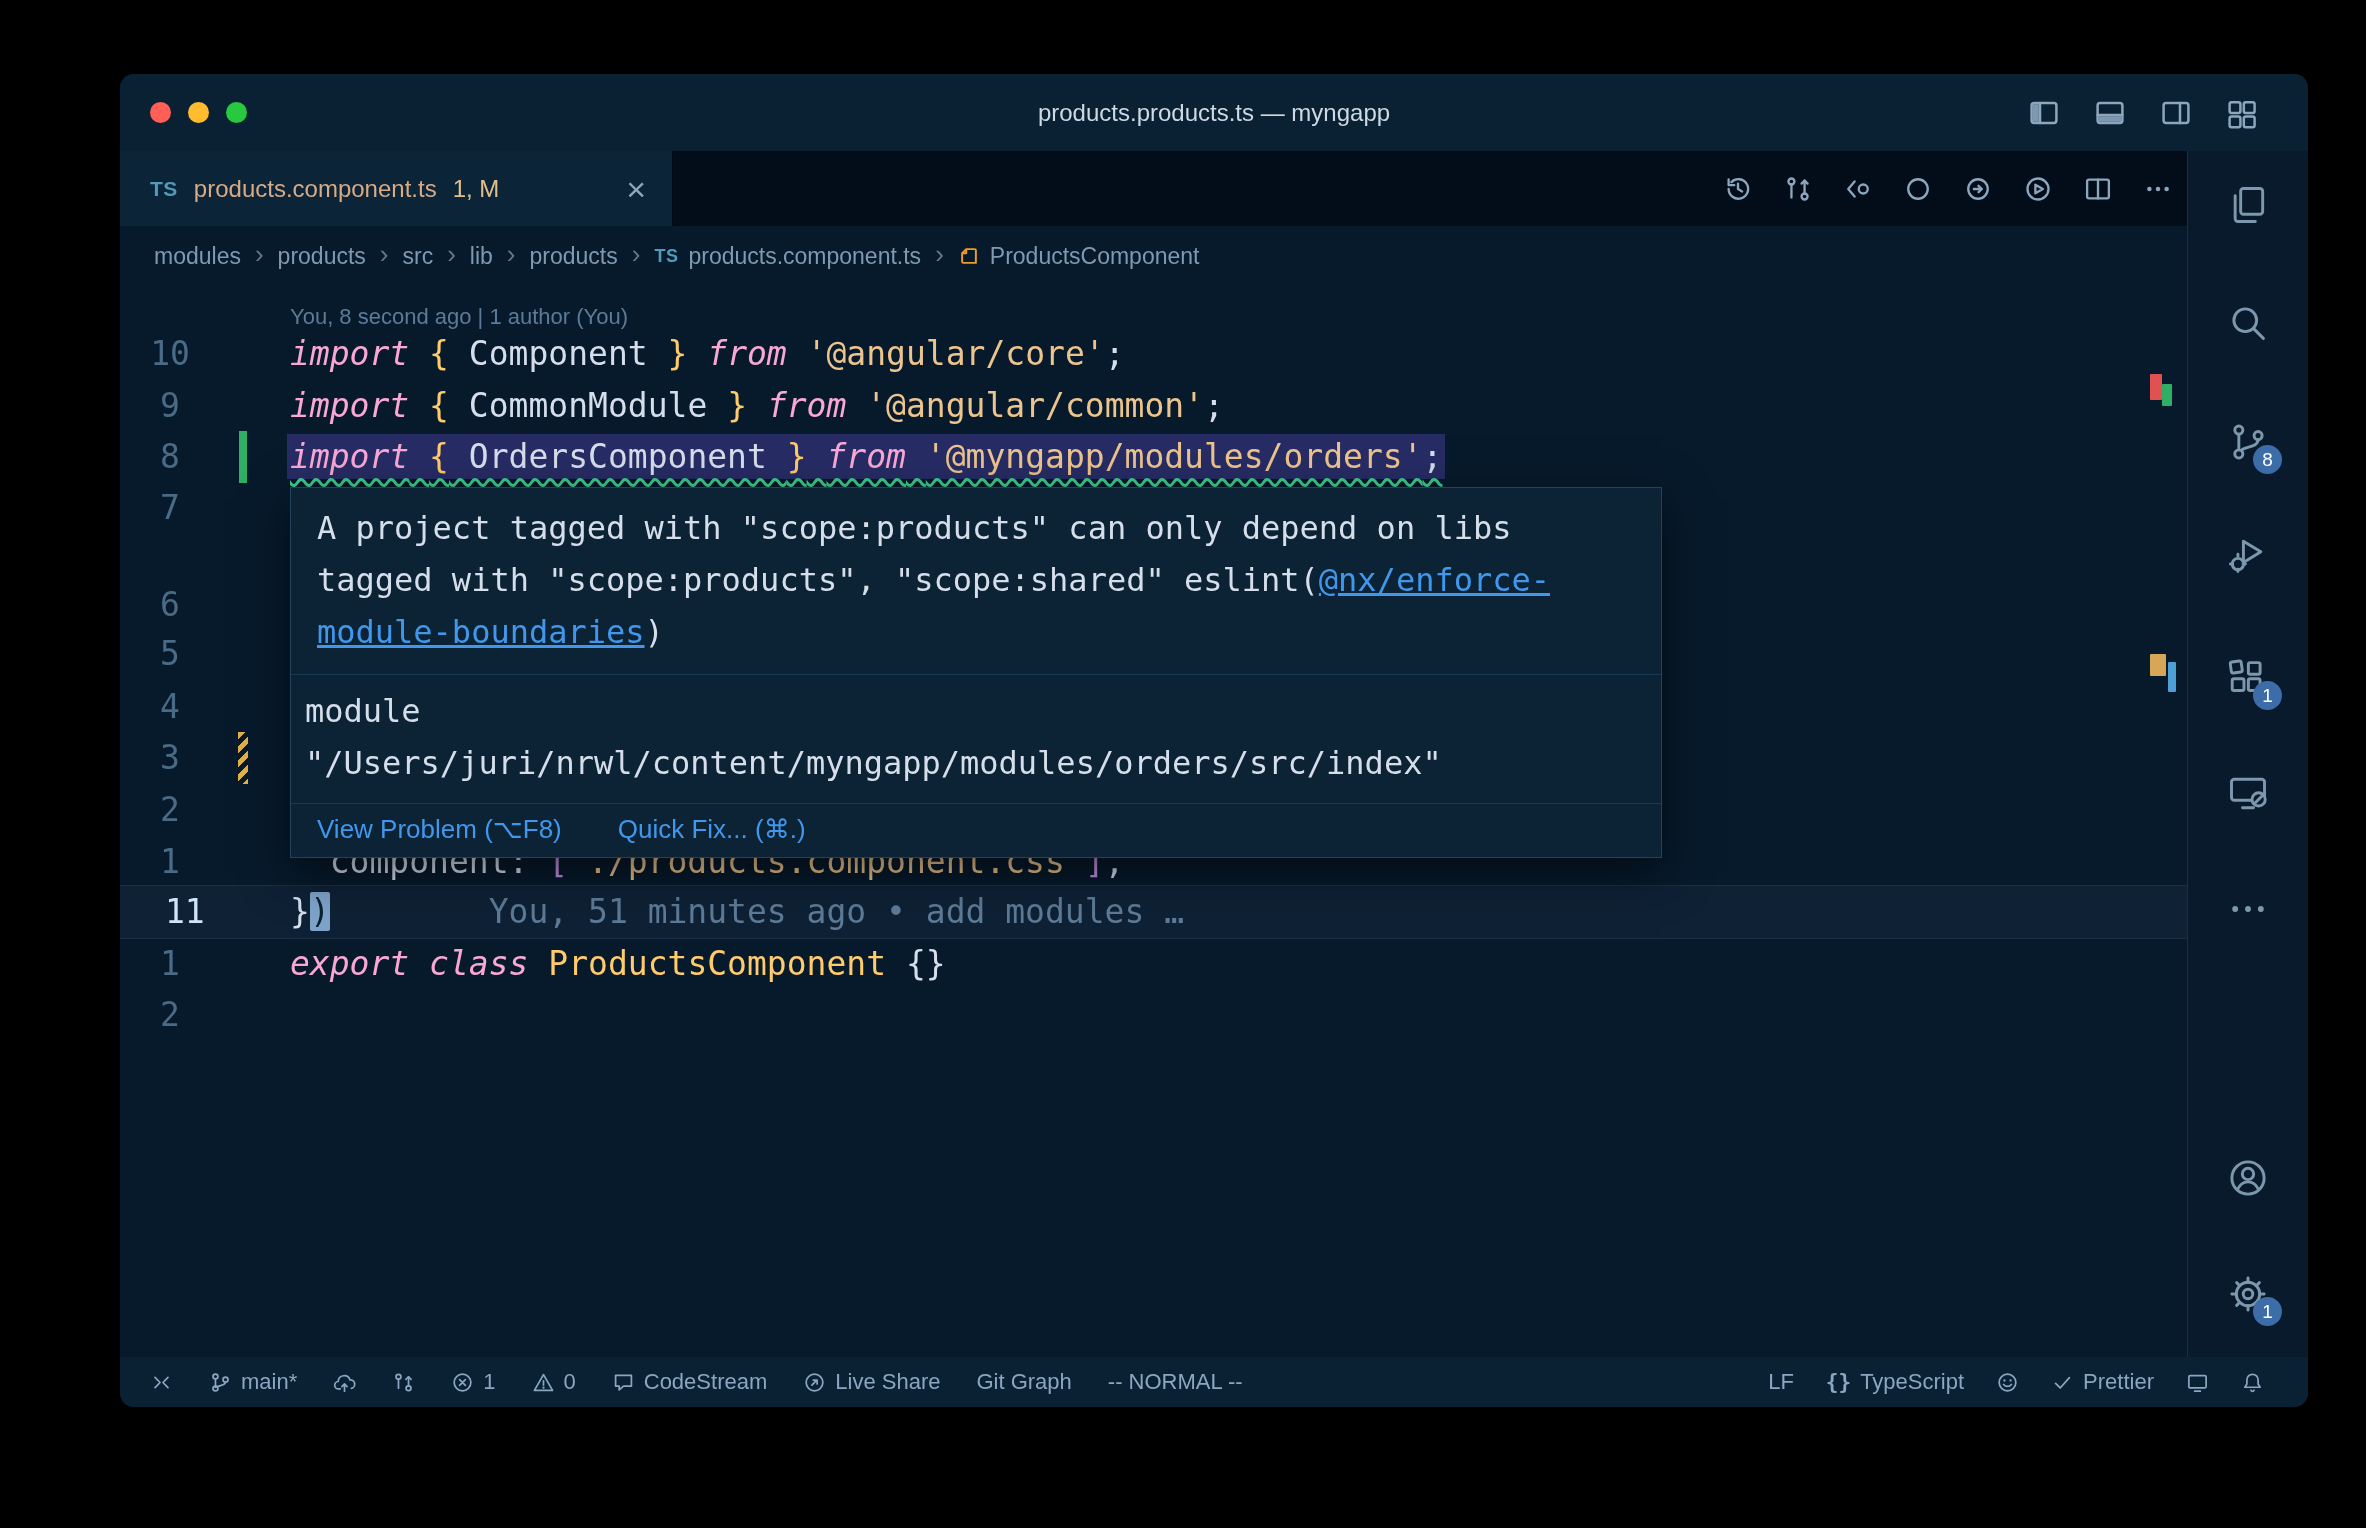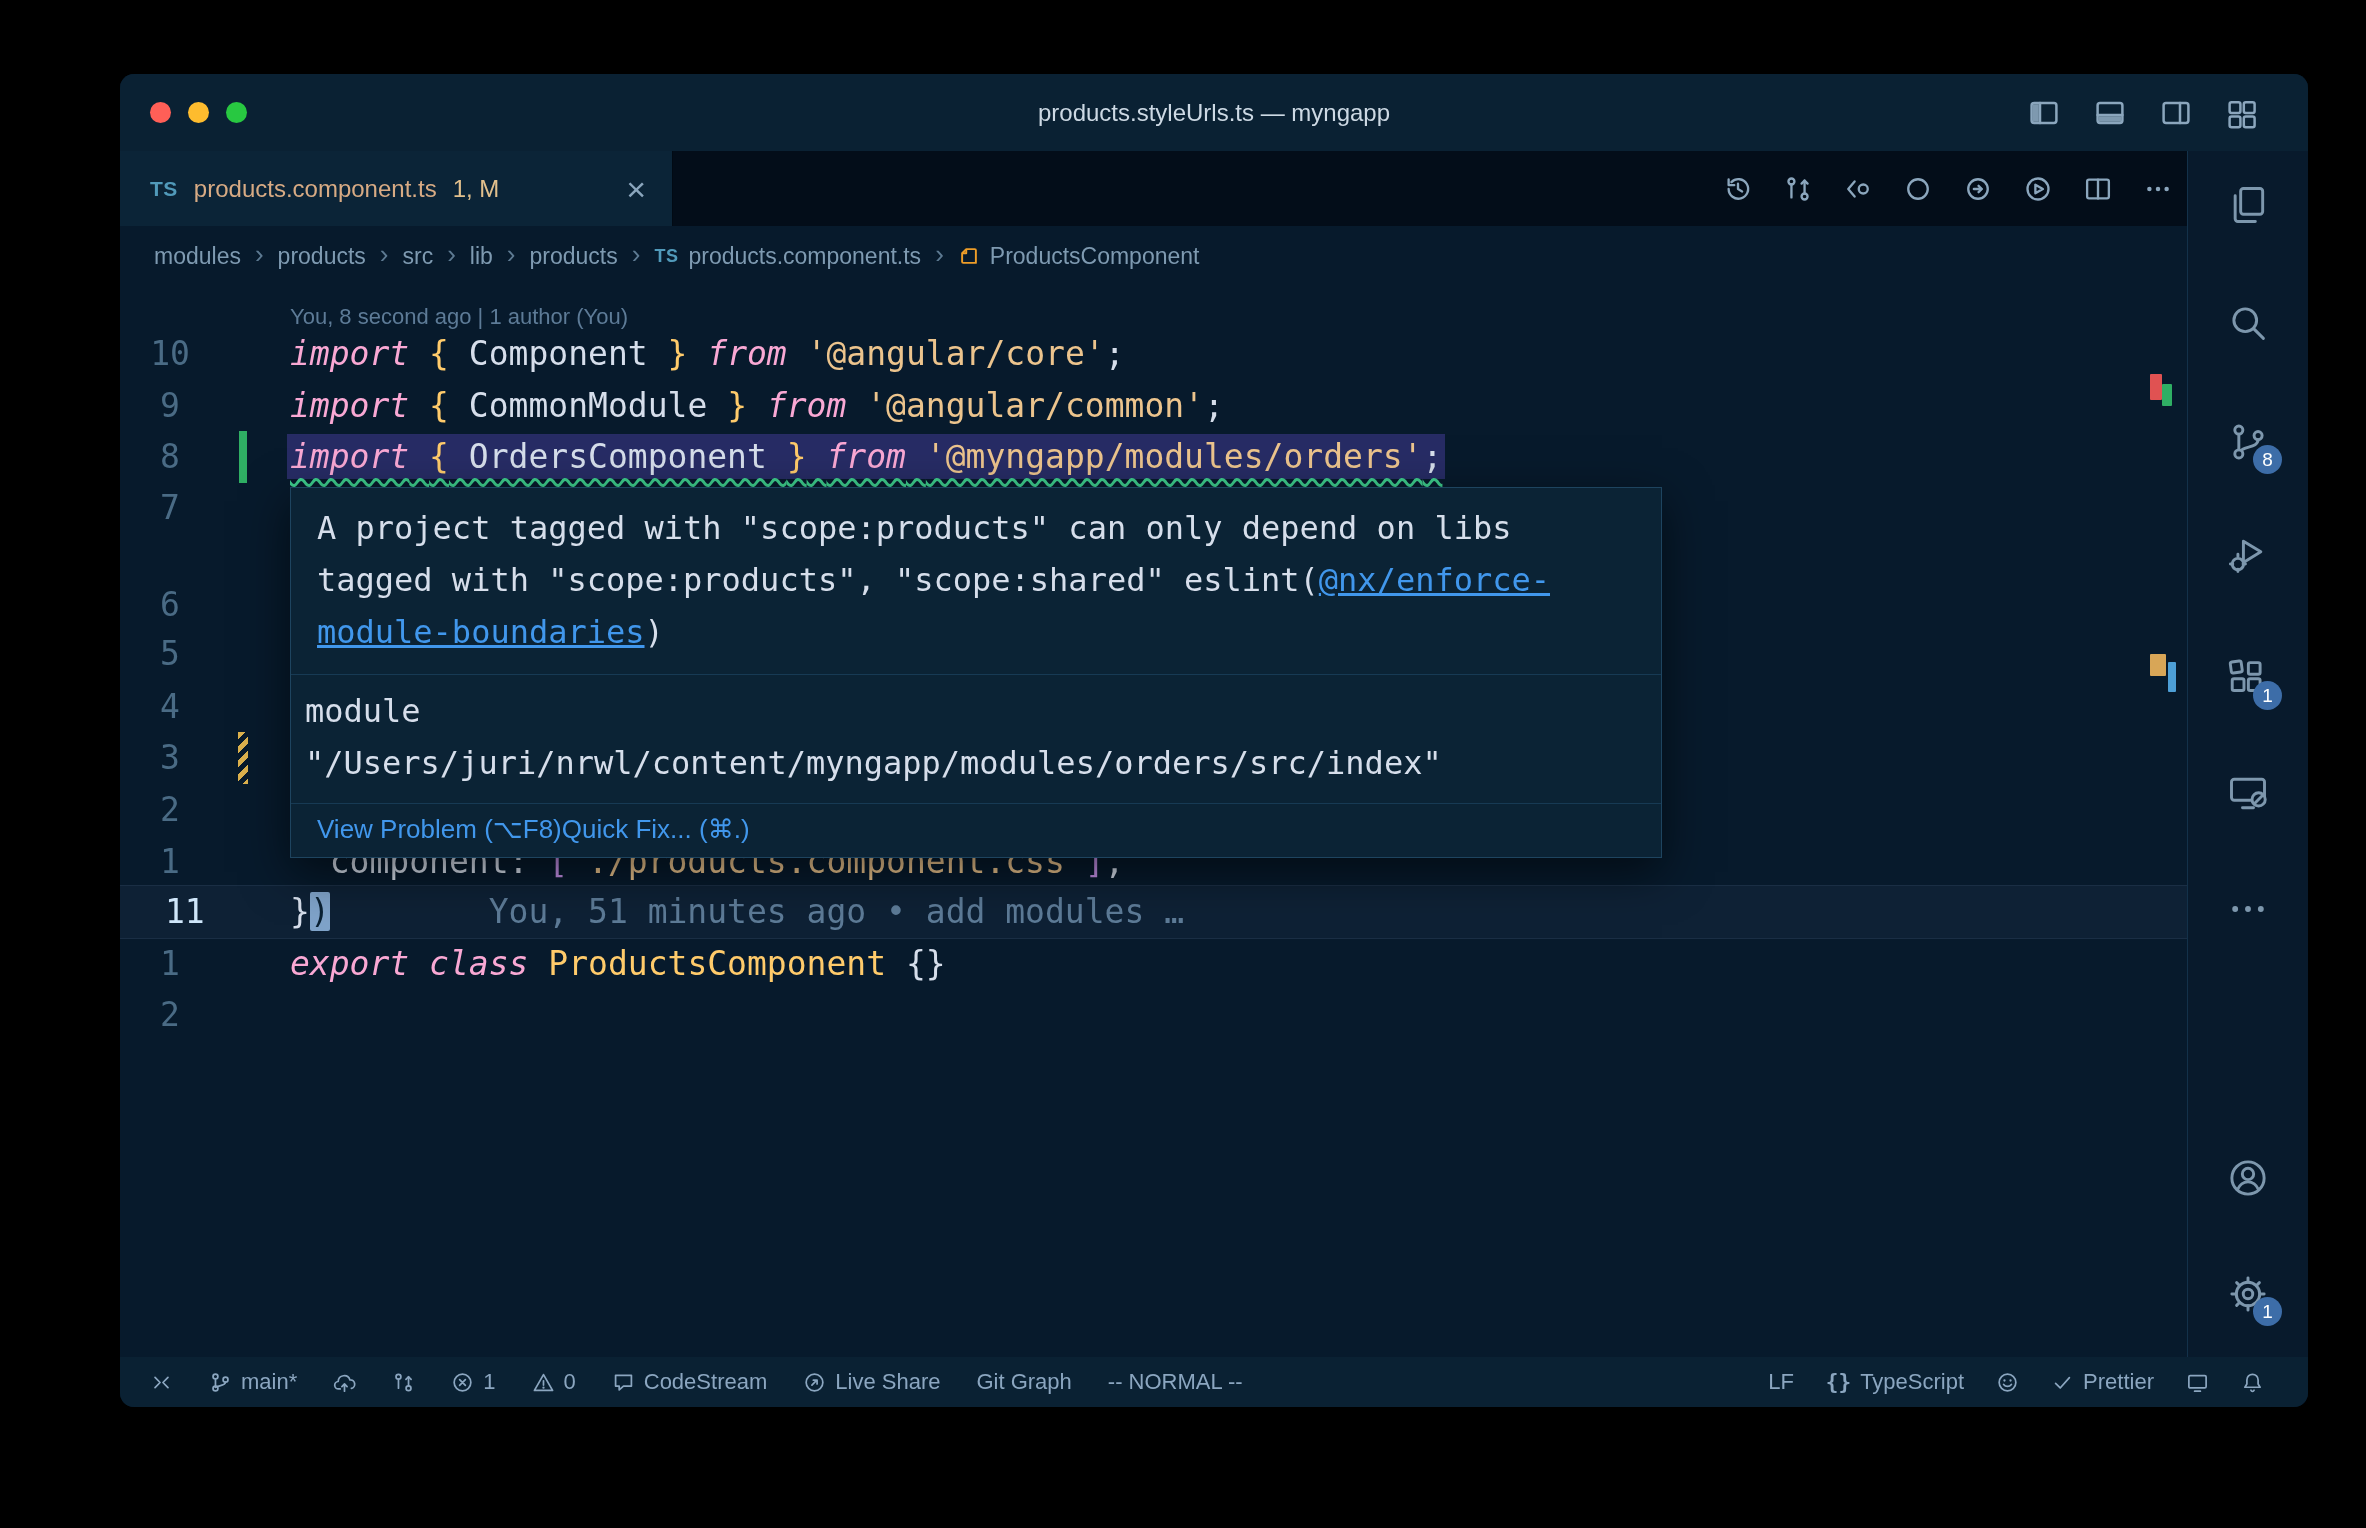--- a/index.html
+++ b/index.html
@@ -54,40 +54,40 @@
   .gutter-mark{position:absolute;width:8px;height:52px}
   .gutter-mark.added{left:119px;background:#2faf64}
   .gutter-mark.modified{left:118px;width:10px;background:repeating-linear-gradient(135deg,#dcb14d 0 5px,rgba(0,0,0,0) 5px 10px)}
   .current-line{position:absolute;left:0;width:2067px;height:54px;background:rgba(140,170,210,.055);border-top:1px solid rgba(140,170,210,.10);border-bottom:1px solid rgba(140,170,210,.10)}
   .ruler-mark{position:absolute;z-index:6;border-radius:1px}
   
   .hover-popup{position:absolute;left:170px;top:201px;width:1372px;background:#0b2335;border:1px solid #1e445f;box-shadow:0 14px 44px rgba(0,0,0,.55);z-index:20;font-family:"DejaVu Sans Mono",monospace}
   .hover-msg{padding:14px 26px 16px;font-size:32px;line-height:52px;color:#d6deeb;border-bottom:1px solid #173a54;overflow-wrap:break-word}
   .hover-module{padding:10px 14px 14px;font-size:32px;line-height:52px;color:#d6deeb;border-bottom:1px solid #173a54}
   .hover-link{color:#4197ec;text-decoration:underline;cursor:pointer}
-  .hover-actions{display:flex;padding:10px 26px 12px;font-family:"Liberation Sans",sans-serif;font-size:26px}
+  .hover-actions{display:flex;gap:56px;padding:10px 26px 12px;font-family:"Liberation Sans",sans-serif;font-size:26px}
   .hover-actions a{color:#4197ec;text-decoration:none;cursor:pointer}
   
   .statusbar{position:absolute;left:0;right:0;bottom:0;height:50px;background:#0a2133;display:flex;align-items:center;color:#8ba6c0;font-size:22px;padding:0 44px 0 30px}
   .sb-left{display:flex;gap:36px;align-items:center}
   .sb-right{margin-left:auto;display:flex;gap:32px;align-items:center}
   .sb-item{display:flex;align-items:center;gap:9px;white-space:nowrap;cursor:pointer}
   .braces-glyph{font-family:"DejaVu Sans Mono",monospace;font-weight:700;font-size:21px}
 </style>
 </head>
 <body>
 
 <div class="window">
   <div class="titlebar">
     <div class="traffic">
       <span class="light red"></span>
       <span class="light yellow"></span>
       <span class="light green"></span>
     </div>
-    <div class="window-title">products.styleUrls.ts — myngapp</div>
+    <div class="window-title">products.products.ts — myngapp</div>
     <div class="titlebar-icons" id="titlebar-icons">
         <span>
           <svg width="32" height="32" viewBox="0 0 16 16" fill="none" stroke="currentColor" stroke-width="1.25" stroke-linecap="round" stroke-linejoin="round">
             <rect x="1.8" y="3" width="12.4" height="10" rx="1.2"></rect>
             <path d="M6 3v10"></path>
             <rect x="2.4" y="3.6" width="3" height="8.8" fill="currentColor" stroke="none" opacity=".9"></rect>
           </svg>
         </span>
         <span>
           <svg width="32" height="32" viewBox="0 0 16 16" fill="none" stroke="currentColor" stroke-width="1.25" stroke-linecap="round" stroke-linejoin="round">

